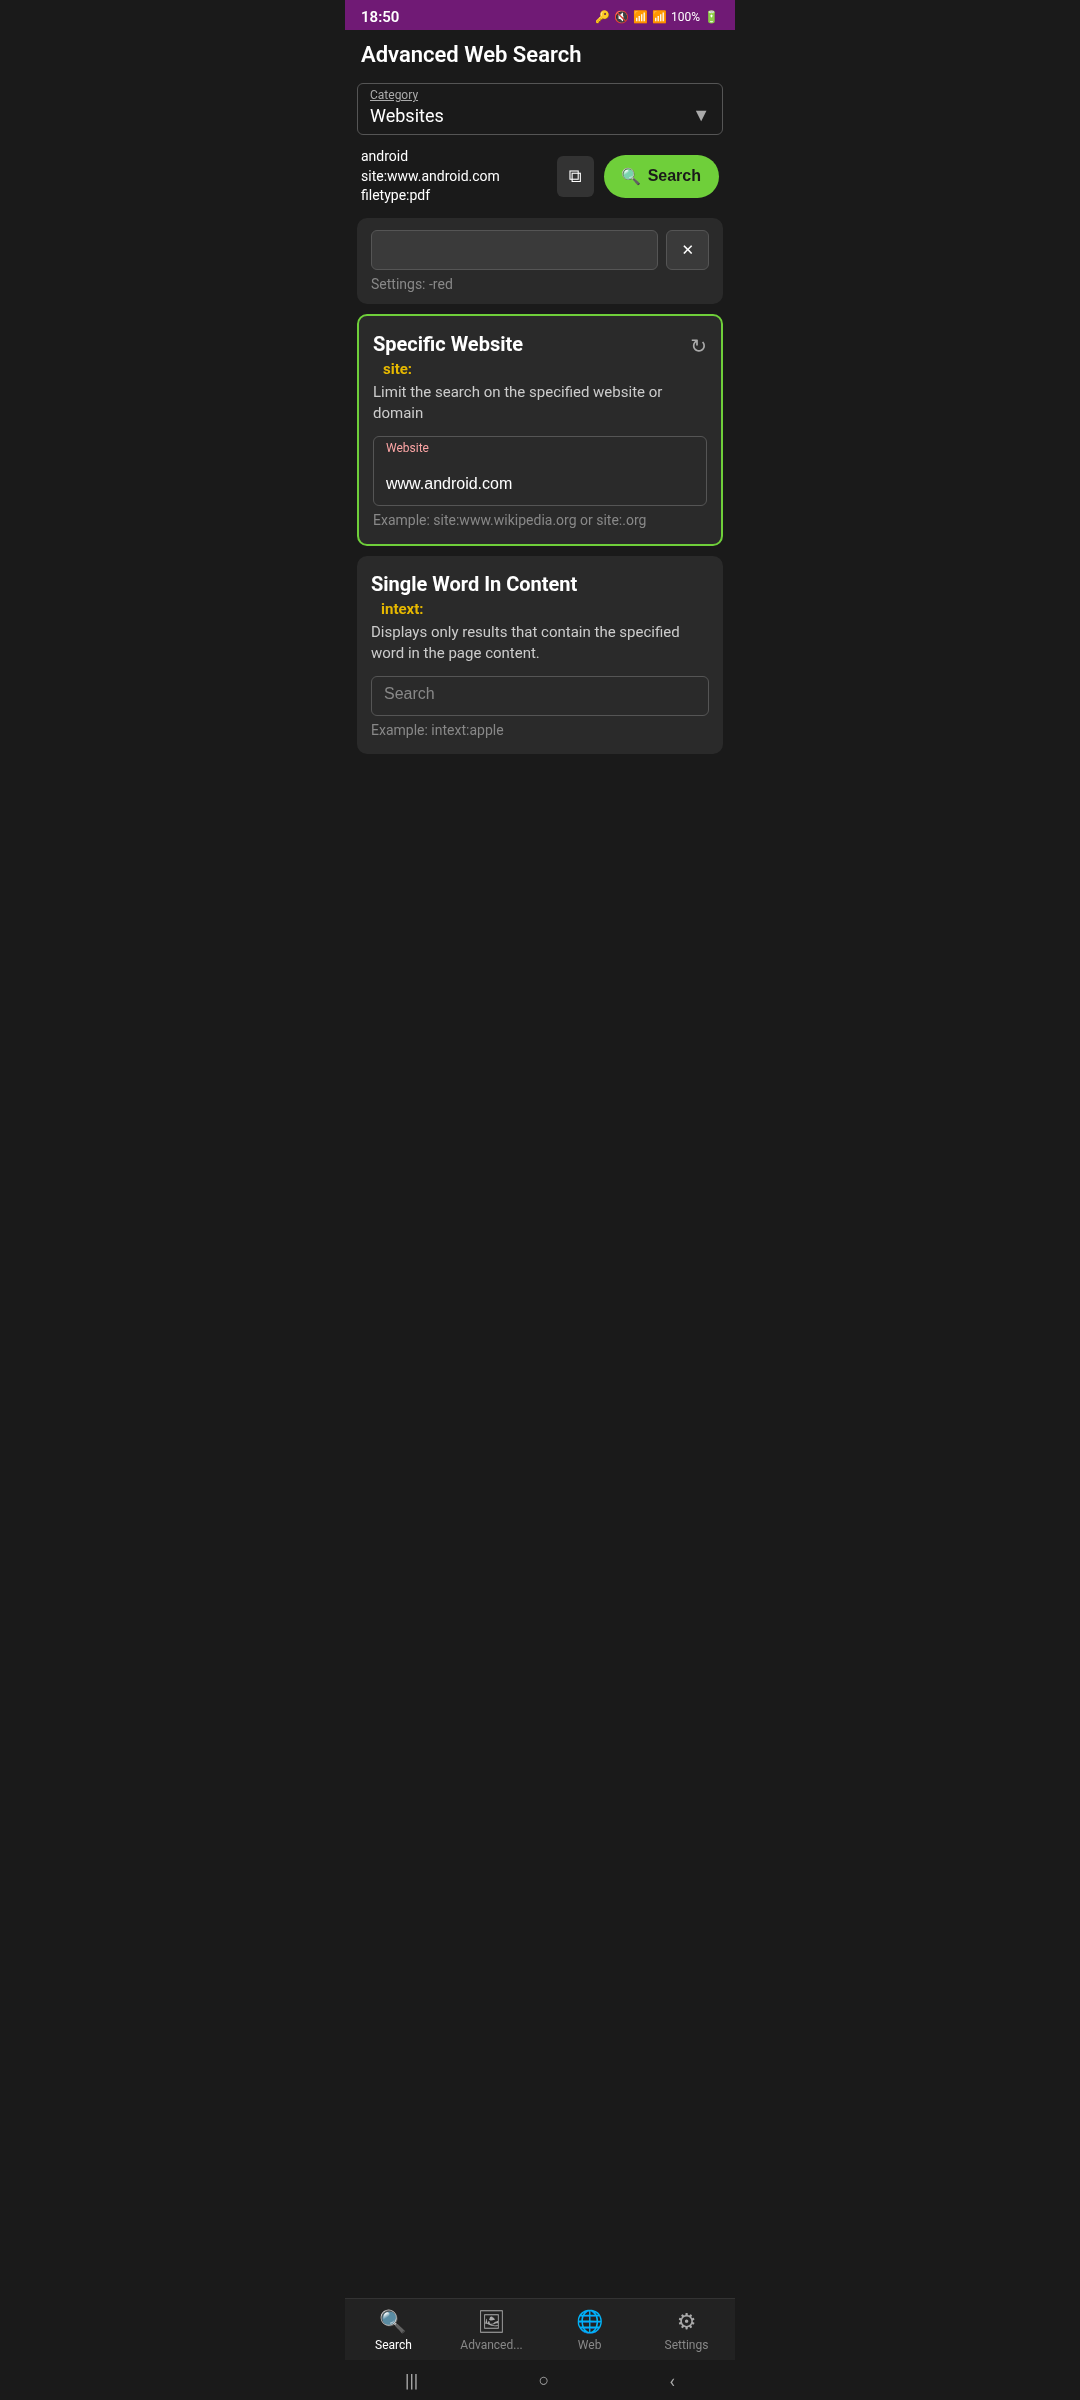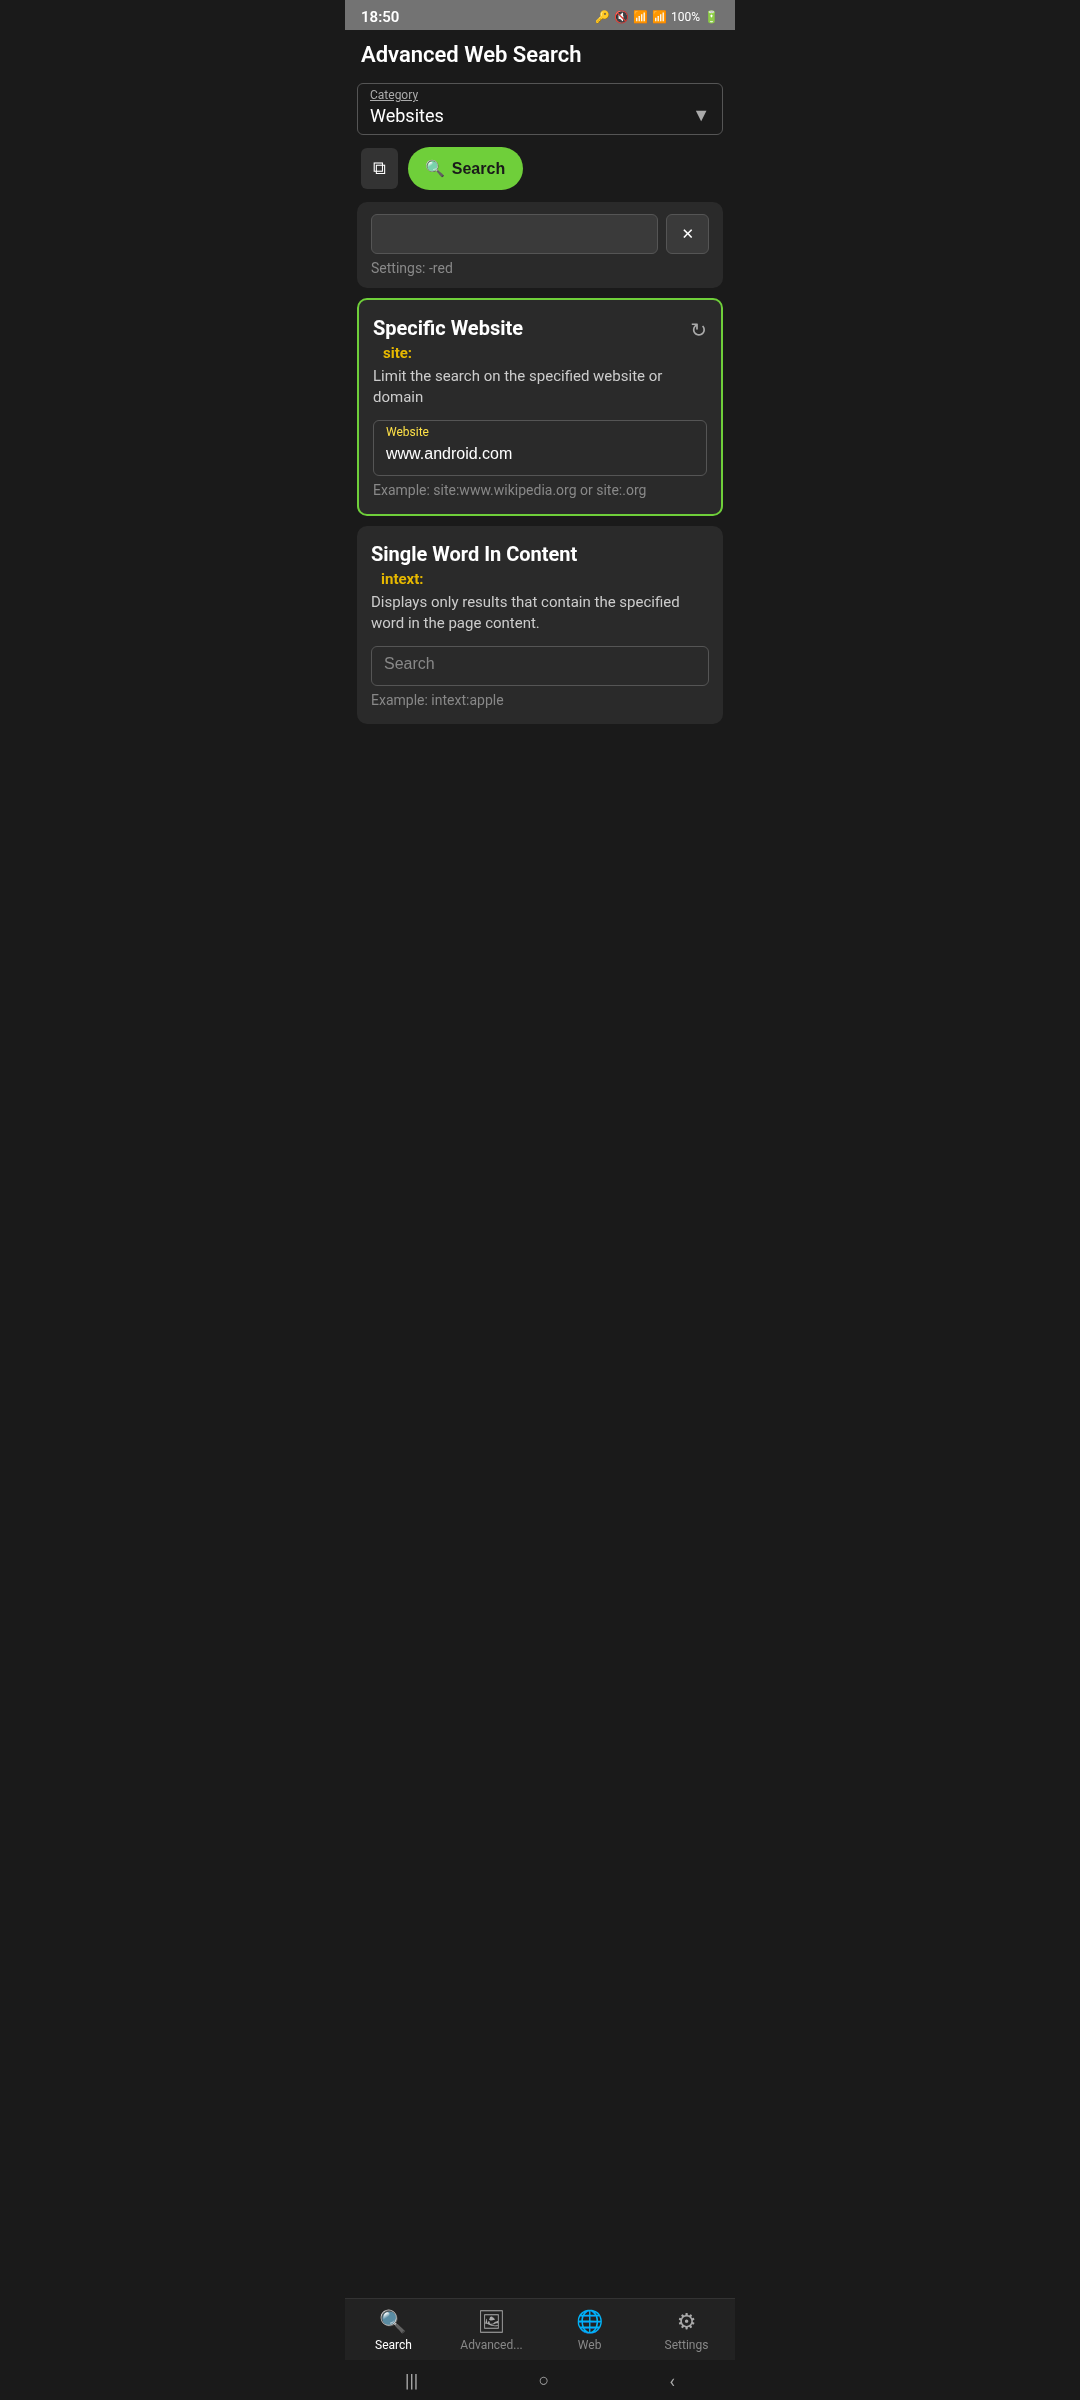--- a/index.html
+++ b/index.html
@@ -18,21 +18,21 @@
       margin: 0 auto;
       position: relative;
       overflow-x: hidden;
     }
 
     .status-bar {
       display: flex;
       justify-content: space-between;
       align-items: center;
       padding: 8px 16px 4px;
-      background-color: #737373;
+      background-color: #701a75;
     }
 
     .status-time {
       font-size: 15px;
       font-weight: 600;
       color: #ffffff;
     }
 
     .status-icons {
       display: flex;
@@ -228,22 +228,22 @@
 
     .field-container {
       border: 1px solid #555;
       border-radius: 6px;
       padding: 4px 12px 8px;
       margin-bottom: 6px;
     }
 
     .field-label {
       font-size: 12px;
-      color: #fde047;
-      margin-bottom: 2px;
+      color: #fca5a5;
+      margin-bottom: 16px;
     }
 
     .field-input {
       background: transparent;
       border: none;
       color: #ffffff;
       font-size: 16px;
       width: 100%;
       outline: none;
       padding: 4px 0;
@@ -339,20 +339,23 @@
     <div class="dropdown-container">
       <div class="dropdown-label">Category</div>
       <div class="dropdown-row">
         <span class="dropdown-value">Websites</span>
         <span class="dropdown-arrow">▼</span>
       </div>
     </div>
   </div>
 
   <div class="search-bar-row">
+    <div class="search-query-text">
+      android<br>site:www.android.com<br>filetype:pdf
+    </div>
     <button class="copy-btn">
       <span>⧉</span>
     </button>
     <button class="search-btn">
       <span>🔍</span>
       <span>Search</span>
     </button>
   </div>
 
   <div class="partial-card">

